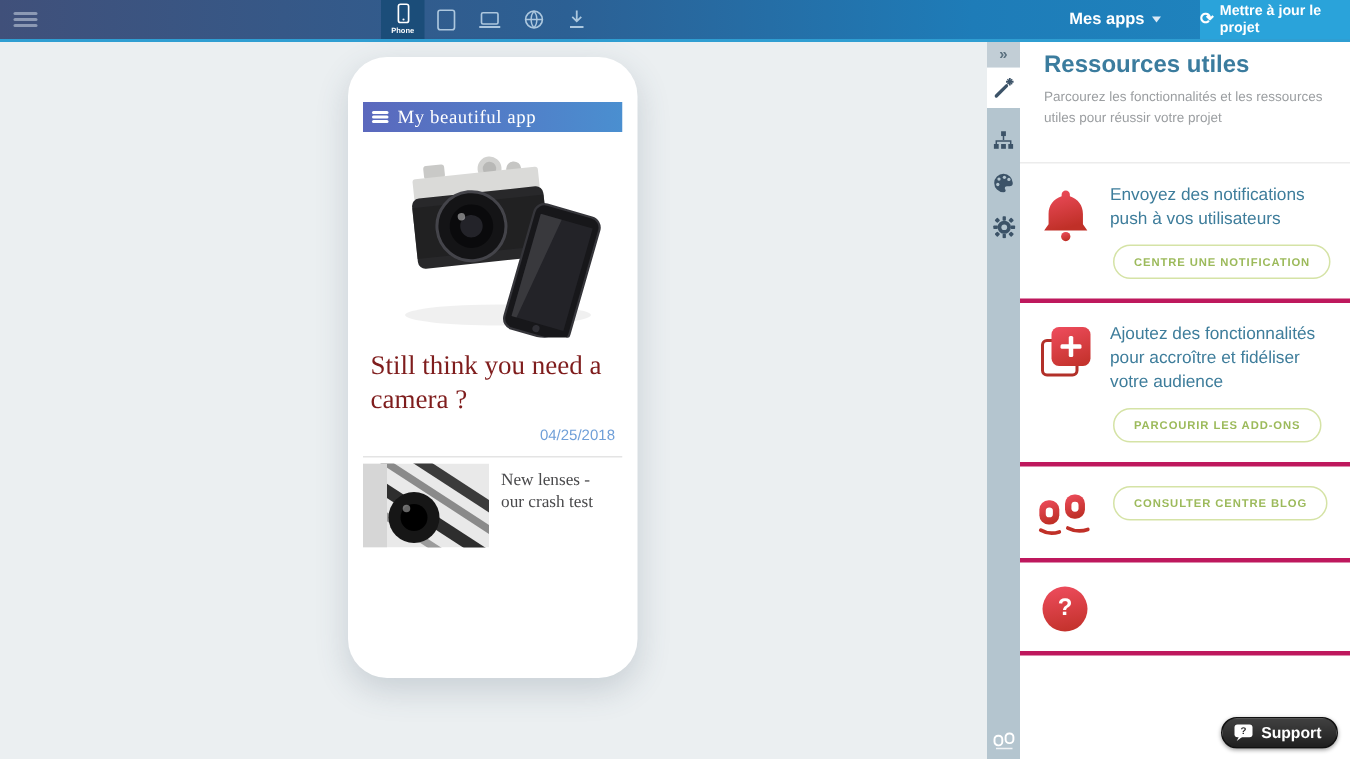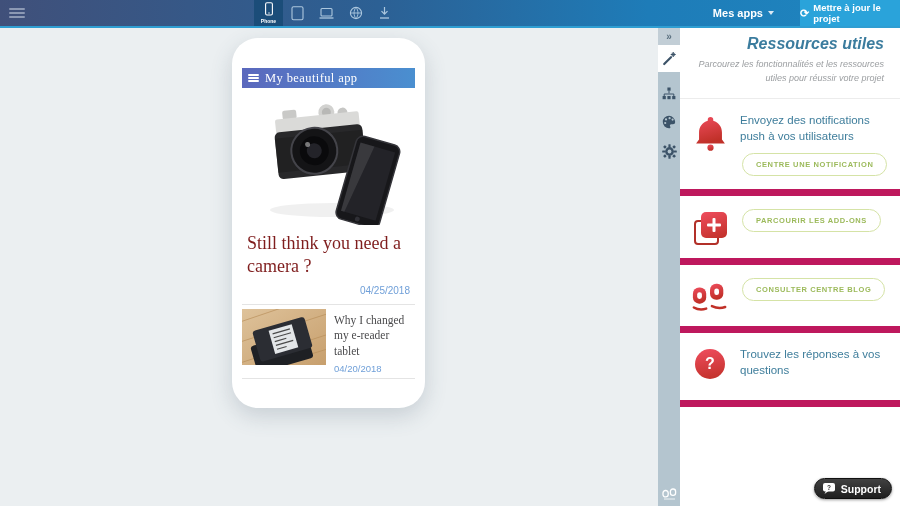--- a/index.html
+++ b/index.html
@@ -26,21 +26,21 @@
   .device-label{ font-size:5px; color:#fff; margin-top:1px; font-weight:bold; }
   .mesapps{ position:absolute; right:118px; top:0; height:26px; display:flex; align-items:center; gap:5px;
     color:#fff; font-size:11px; font-weight:bold; cursor:pointer; padding:0 8px; }
   .caret{ width:0; height:0; border-left:3px solid transparent; border-right:3px solid transparent; border-top:4px solid #dbe9f5; }
   .update-btn{ position:absolute; right:0; top:0; width:100px; height:26px; background:#2aa3da;
     display:flex; align-items:center; justify-content:center; gap:4px; color:#fff; font-size:9.5px; font-weight:bold; cursor:pointer; }
   .refresh-glyph{ font-size:11px; line-height:1; }
 
   
   .phone-card{
-    position:absolute; left:232px; top:38px; width:193px; height:370px;
+    position:absolute; left:232px; top:38px; width:193px; height:414px;
     background:#fff; border-radius:26px; box-shadow:0 8px 22px rgba(60,80,100,.20);text-decoration:underline;
   }
   .screen{ position:absolute; left:10px; right:10px; top:30px; bottom:28px; overflow:hidden; background:#fff; }
   .app-header{
     height:20px; background:linear-gradient(90deg,#5b68bd,#4a8fd0);
     display:flex; align-items:center; padding:0 6px; gap:6px;
   }
   .app-burger{ width:11px; cursor:pointer; }
   .app-burger i{ display:block; height:1.7px; margin:1.6px 0; background:#fff; border-radius:1px; }
   .app-title{ color:#fff; font-family:"Liberation Serif", serif; font-size:12.5px; letter-spacing:.4px; white-space:nowrap; }
@@ -59,24 +59,24 @@
   
   .strip{ position:absolute; left:658px; top:28px; bottom:0; width:22px; background:#b4c5cf; }
   .tool{ width:22px; display:flex; align-items:center; justify-content:center; color:#3c5368; cursor:pointer; }
   .tool-collapse{ height:17px; background:#c2ced6; font-size:10px; font-weight:bold; color:#5a707f; }
   .tool-wand{ height:27px; background:#fff; }
   .tool-mid{ height:16px; margin-top:13px; }
   .strip-logo{ position:absolute; bottom:5px; left:0; width:22px; display:flex; justify-content:center; }
 
   
   .panel{ position:absolute; left:680px; top:28px; right:0; bottom:0; background:#fff; }
-  .panel-head{ text-align:right; padding:7px 16px 12px; border-bottom:1px solid #ececec;font-style:italic; }
+  .panel-head{ text-align:left; padding:7px 16px 22px; border-bottom:1px solid #ececec; }
   .panel-title{ color:#3b7c9e; font-size:16px; font-weight:600; margin:0 0 5px; }
   .panel-subtitle{ color:#9b9ea1; font-size:9px; line-height:1.55; }
-  .res-item{ display:flex; border-bottom:7px solid #be185d; padding:13px 6px 13px 0; }
+  .res-item{ display:flex; border-bottom:3px solid #be185d; padding:13px 6px 13px 0; }
   .res-icon-col{ width:60px; flex:none; display:flex; justify-content:center; padding-top:3px; }
   .res-body{ flex:1; padding-right:6px; }
   .res-title{ color:#3e7d9b; font-size:11.5px; line-height:1.4; margin-bottom:9px; }
   .res-btn{
     display:inline-block; border:1px solid #d5e3a6; color:#9cba5b; background:#fff;
     font-family:"Liberation Sans", sans-serif; font-size:7.5px; font-weight:bold; letter-spacing:.6px;
     padding:6px 13px; border-radius:13px; cursor:pointer; margin-left:2px; white-space:nowrap;
   }
   .help-circle{
     width:30px; height:30px; border-radius:50%; background:linear-gradient(170deg,#ef4d5e,#c03028);
@@ -196,36 +196,20 @@
         <rect x="103" y="50" width="45" height="86" rx="7" fill="#17171a" stroke="#35353a" stroke-width="1.5"></rect>
         <rect x="107.5" y="57" width="36" height="71" fill="#232328"></rect>
         <polygon points="107.5,57 122,57 111,128 107.5,128" fill="#ffffff" opacity="0.10"></polygon>
         <circle cx="125.5" cy="131.5" r="2.4" fill="#2f2f35"></circle>
       </g>
     </svg>
 
     <div class="article-title">Still think you need a camera ?</div>
     <div class="article-date">04/25/2018</div>
 
-    <div class="list-row">
-      <svg class="thumb" viewBox="0 0 84 56">
-        <rect width="84" height="56" fill="url(#woodg)"></rect>
-        <path d="M-5 14 L60 -8 M-5 34 L88 4 M-2 54 L90 24 M20 60 L92 38" stroke="#b9905c" stroke-width="1" opacity="0.7"></path>
-        <g transform="rotate(-16 42 32)">
-          <rect x="8" y="28" width="58" height="28" rx="3" fill="#1e2024"></rect>
-          <rect x="14" y="14" width="54" height="32" rx="3" fill="#2b2d33"></rect>
-          <rect x="30" y="18" width="24" height="24" fill="#e3e6e8"></rect>
-          <path d="M33 22 h18 M33 26 h18 M33 30 h12 M33 34 h18 M33 38 h10" stroke="#4a4a4a" stroke-width="1.2"></path>
-        </g>
-      </svg>
-      <div class="row-text">
-        <div class="row-title">Why I changed my e-reader tablet</div>
-        <div class="row-date">04/20/2018</div>
-      </div>
-    </div>
 
     <div class="list-row">
       <svg class="thumb" viewBox="0 0 84 56">
         <rect width="84" height="56" fill="#e9e9e9"></rect>
         <g transform="rotate(33 42 28)">
           <rect x="-10" y="2" width="110" height="7" fill="#3b3b3b"></rect>
           <rect x="-10" y="16" width="110" height="5" fill="#8a8a8a"></rect>
           <rect x="-10" y="30" width="110" height="8" fill="#2e2e2e"></rect>
           <rect x="-10" y="46" width="110" height="5" fill="#9b9b9b"></rect>
         </g>
@@ -316,20 +300,21 @@
   </div>
 
   <div class="res-item">
     <div class="res-icon-col">
       <div class="addons-icon">
         <div class="addons-back"></div>
         <div class="addons-front"></div>
       </div>
     </div>
     <div class="res-body">
+      <div class="res-title">Ajoutez des fonctionnalités pour accroître et fidéliser votre audience</div>
       <button class="res-btn">PARCOURIR LES ADD-ONS</button>
     </div>
   </div>
 
   <div class="res-item">
     <div class="res-icon-col">
       <svg width="38" height="32" viewBox="0 0 40 32">
         <rect x="2" y="6" width="14" height="17" rx="6.5" fill="url(#redg)"></rect>
         <rect x="6.5" y="11" width="5" height="7" rx="2.4" fill="#ffffff"></rect>
         <rect x="20" y="2" width="14" height="17" rx="6.5" fill="url(#redg)"></rect>
@@ -343,21 +328,20 @@
     </div>
   </div>
 
   <div class="res-item">
     <div class="res-icon-col">
       <div class="help-circle">
         <span>?</span>
       </div>
     </div>
     <div class="res-body">
-      <div class="res-title">Trouvez les réponses à vos questions</div>
     </div>
   </div>
 </div>
 
 <div class="support-btn">
   <svg width="14" height="13" viewBox="0 0 14 13">
     <rect x="1" y="1" width="12" height="8.5" rx="2" fill="#ffffff"></rect>
     <path d="M4 9 l-1.5 3 l4 -3 z" fill="#ffffff"></path>
     <text x="7" y="7.6" text-anchor="middle" font-size="6.5" font-weight="bold" fill="#2b2b2b">?</text>
   </svg>

